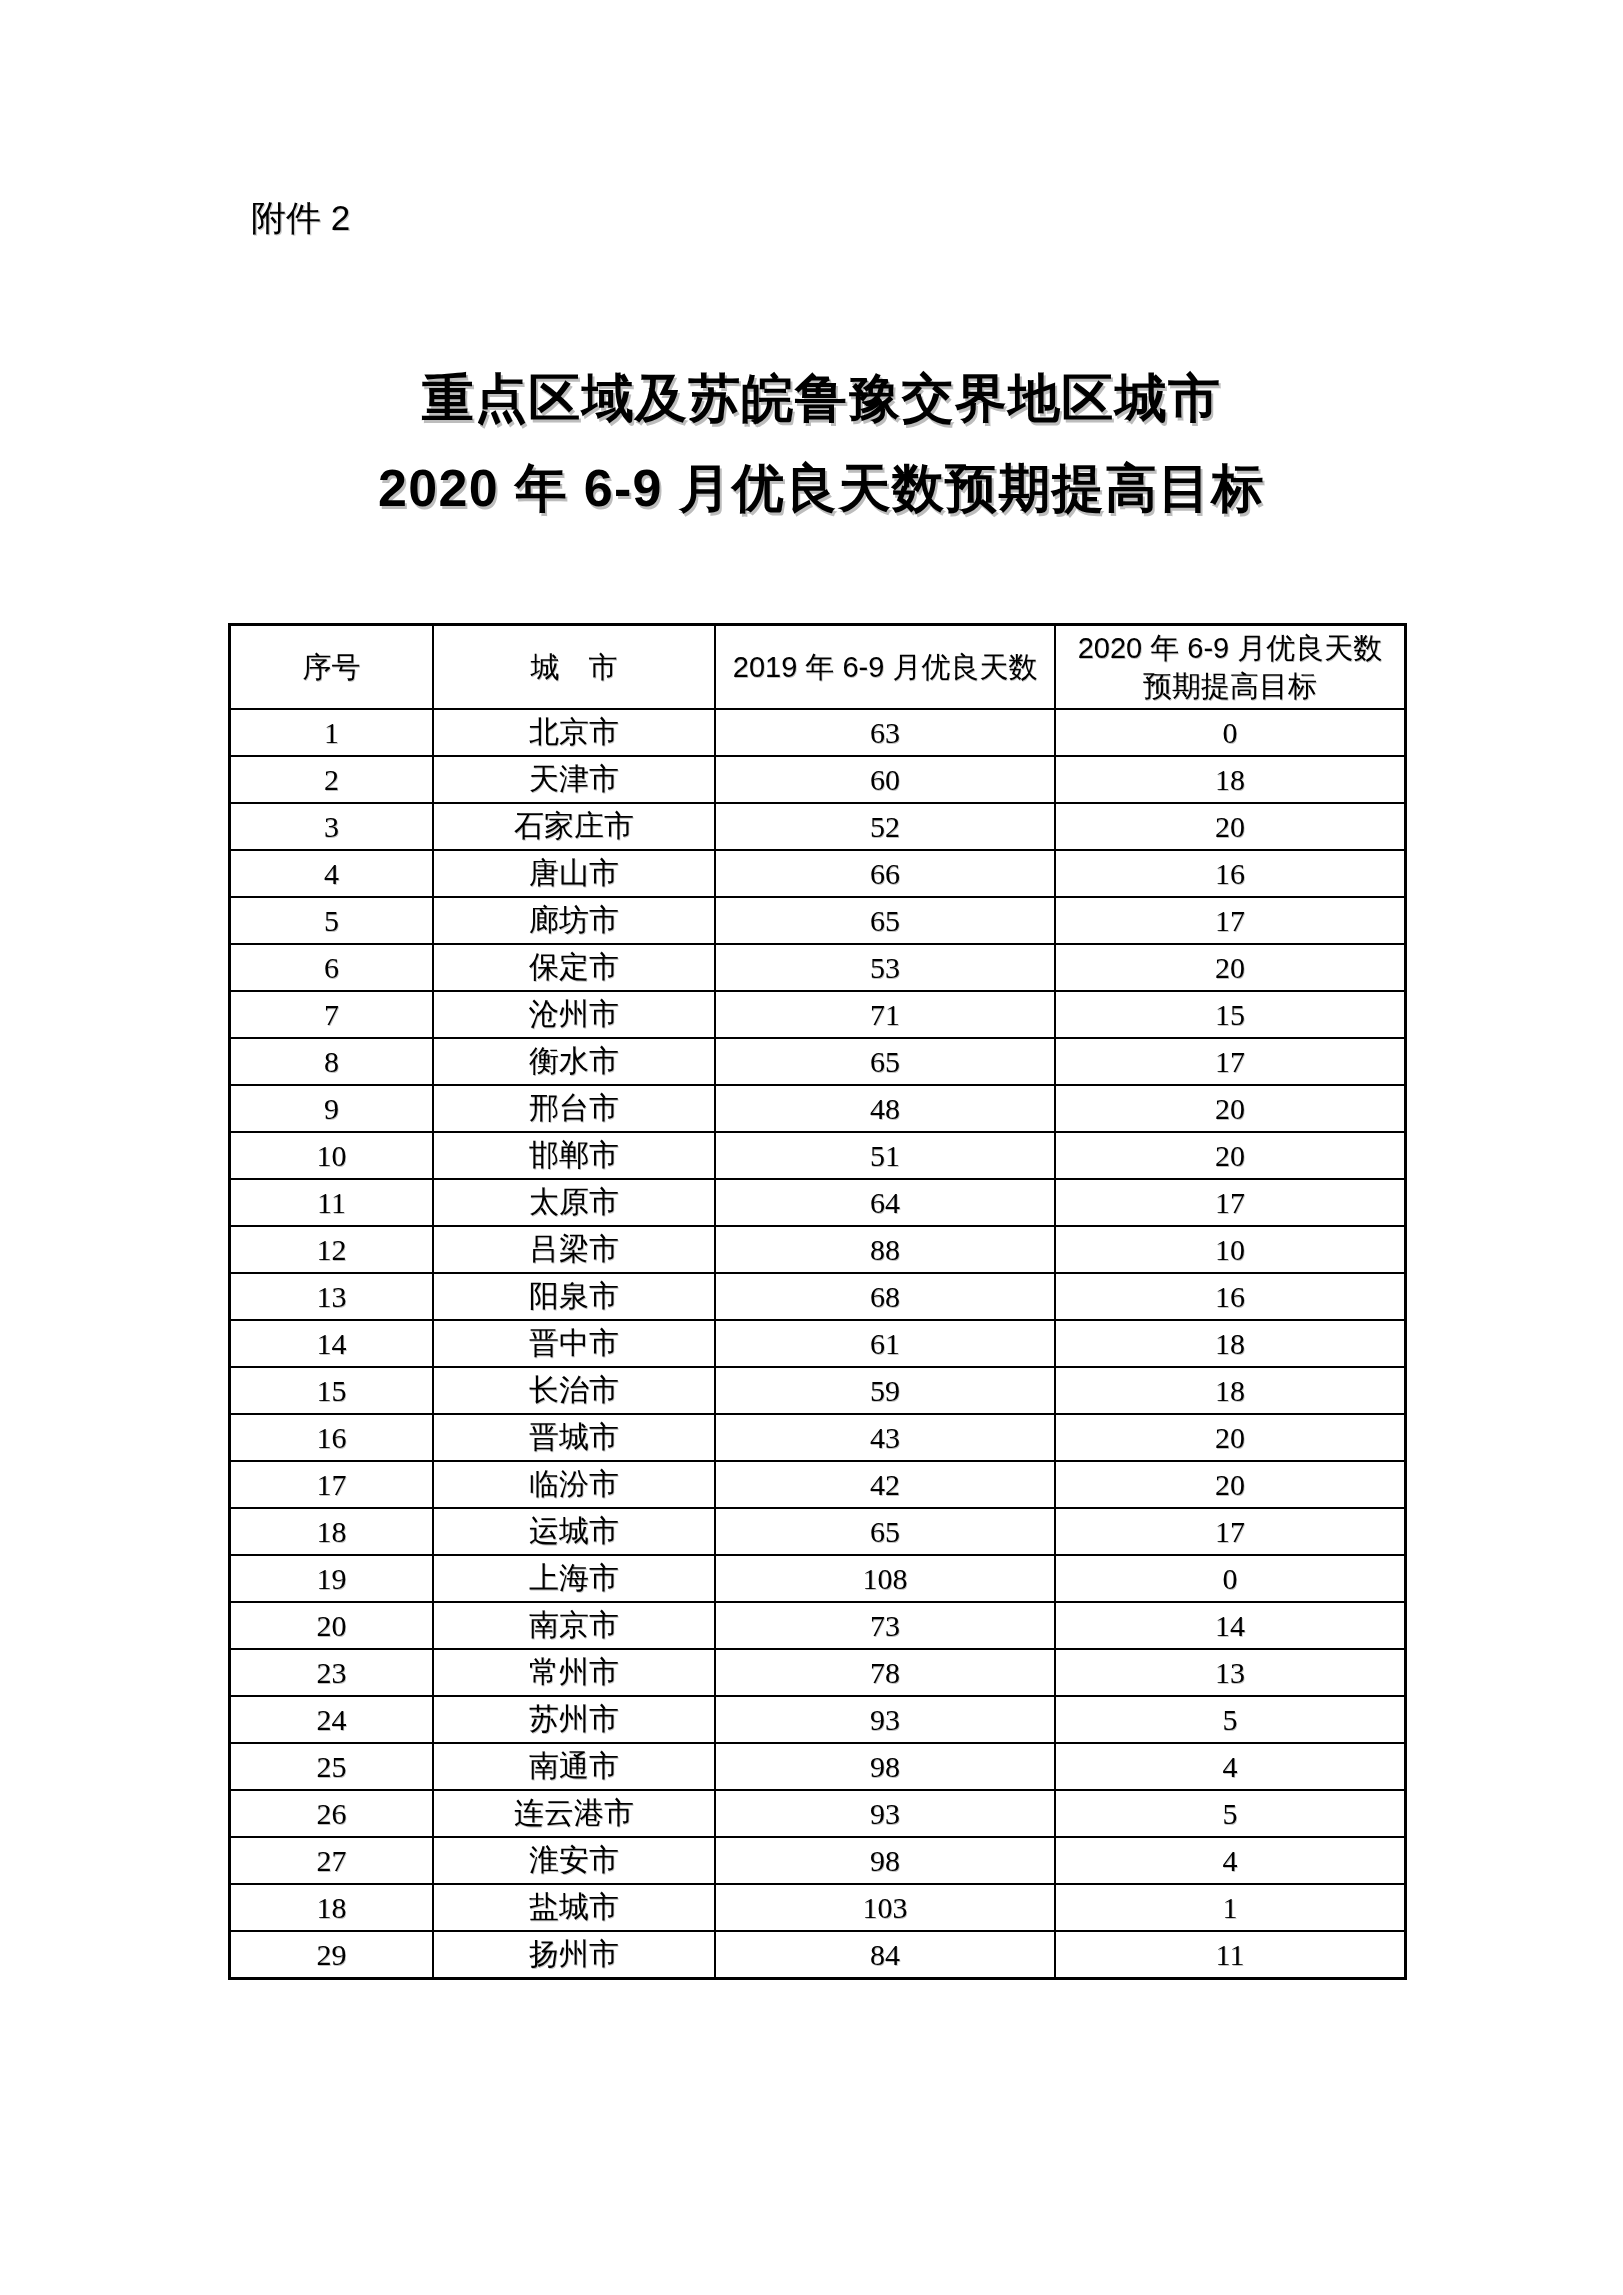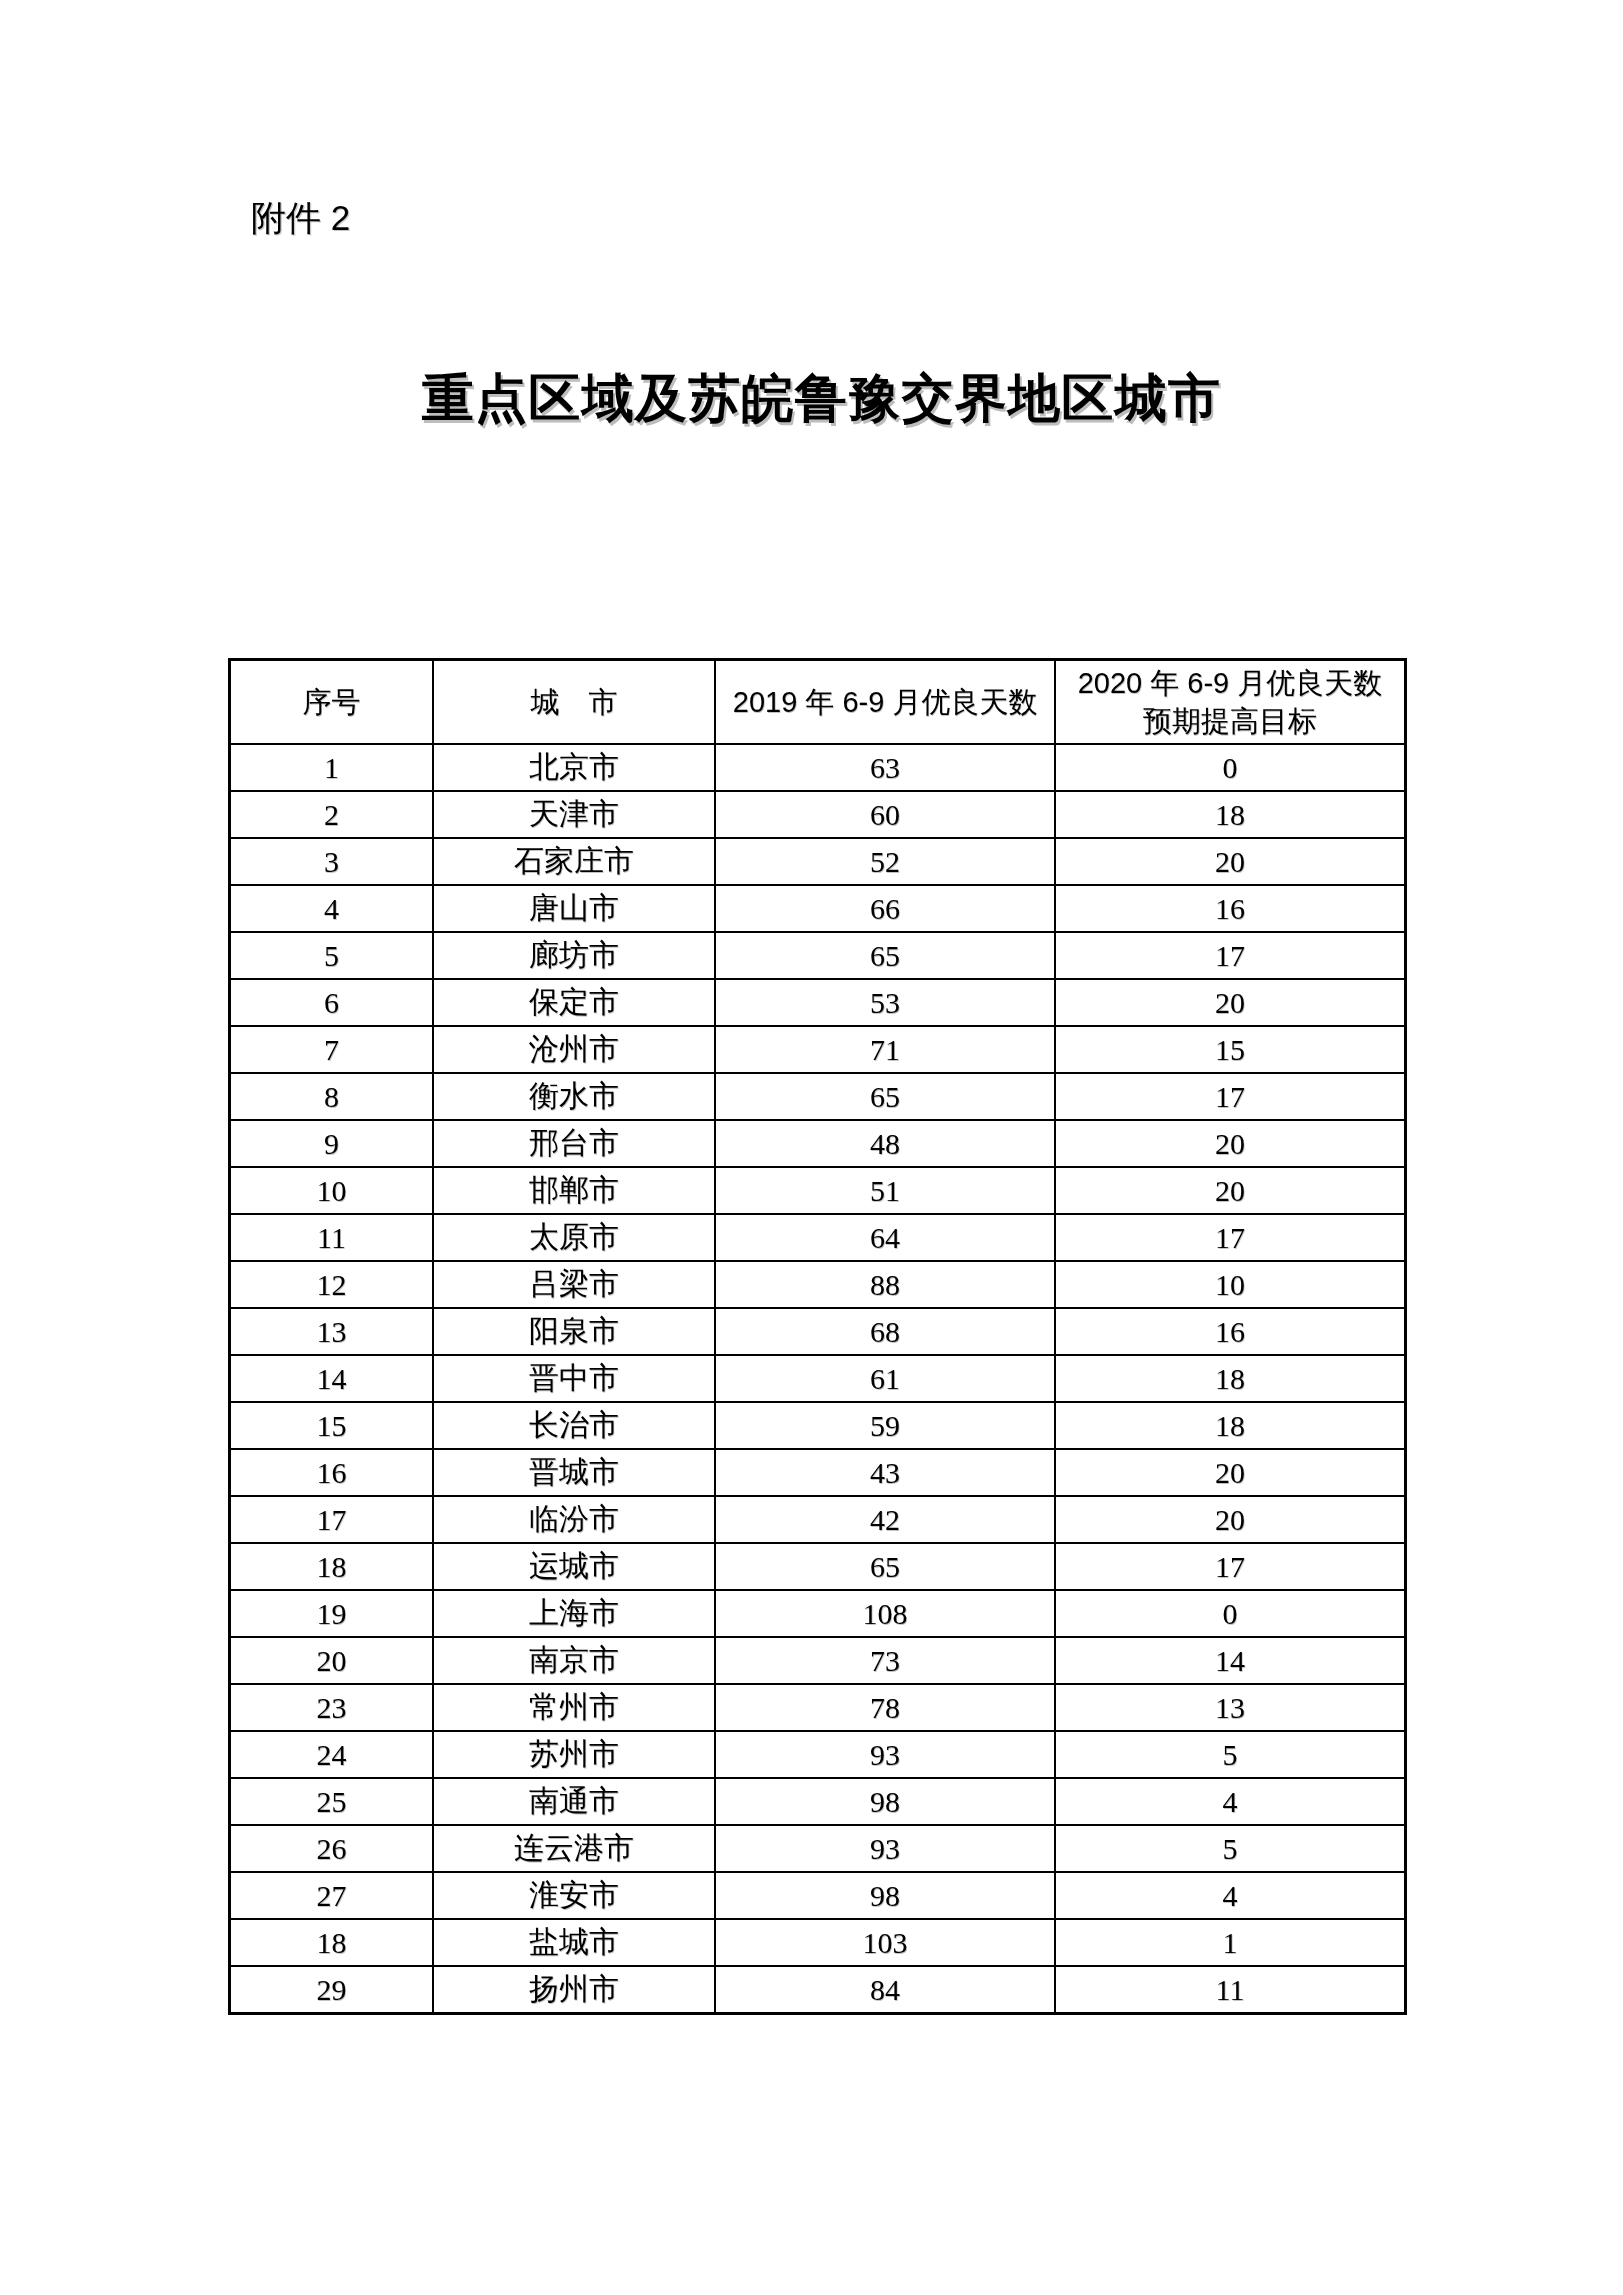--- a/index.html
+++ b/index.html
@@ -48,21 +48,20 @@
     left: 228px;
     top: 623px;
     width: 1179px;
     border-collapse: collapse;
     table-layout: fixed;
     text-align: center;
     background: #ffffff;
   }
   table.data-table, table.data-table tr {
     border-color: #000;
-    margin-top: 35px;
   }
   table.data-table {
     border: 3.3px solid #000;
   }
   table.data-table th,
   table.data-table td {
     border: 2px solid #000;
     padding: 0;
     vertical-align: middle;
     text-shadow: 0.7px 1.3px 0 #c2c2c2;
@@ -87,20 +86,21 @@
 </style>
 </head>
 <body>
 
 <div class="page">
 
   <div class="attachment">附件 2</div>
 
   <div class="title-block">
     <div class="title-line">重点区域及苏皖鲁豫交界地区城市</div>
+    <div class="title-line">2020 年 6-9 月优良天数预期提高目标</div>
   </div>
 
   <table class="data-table">
     <colgroup>
       <col class="c1">
         <col class="c2">
         <col class="c3">
         <col class="c4">
     </colgroup>
     <thead>

